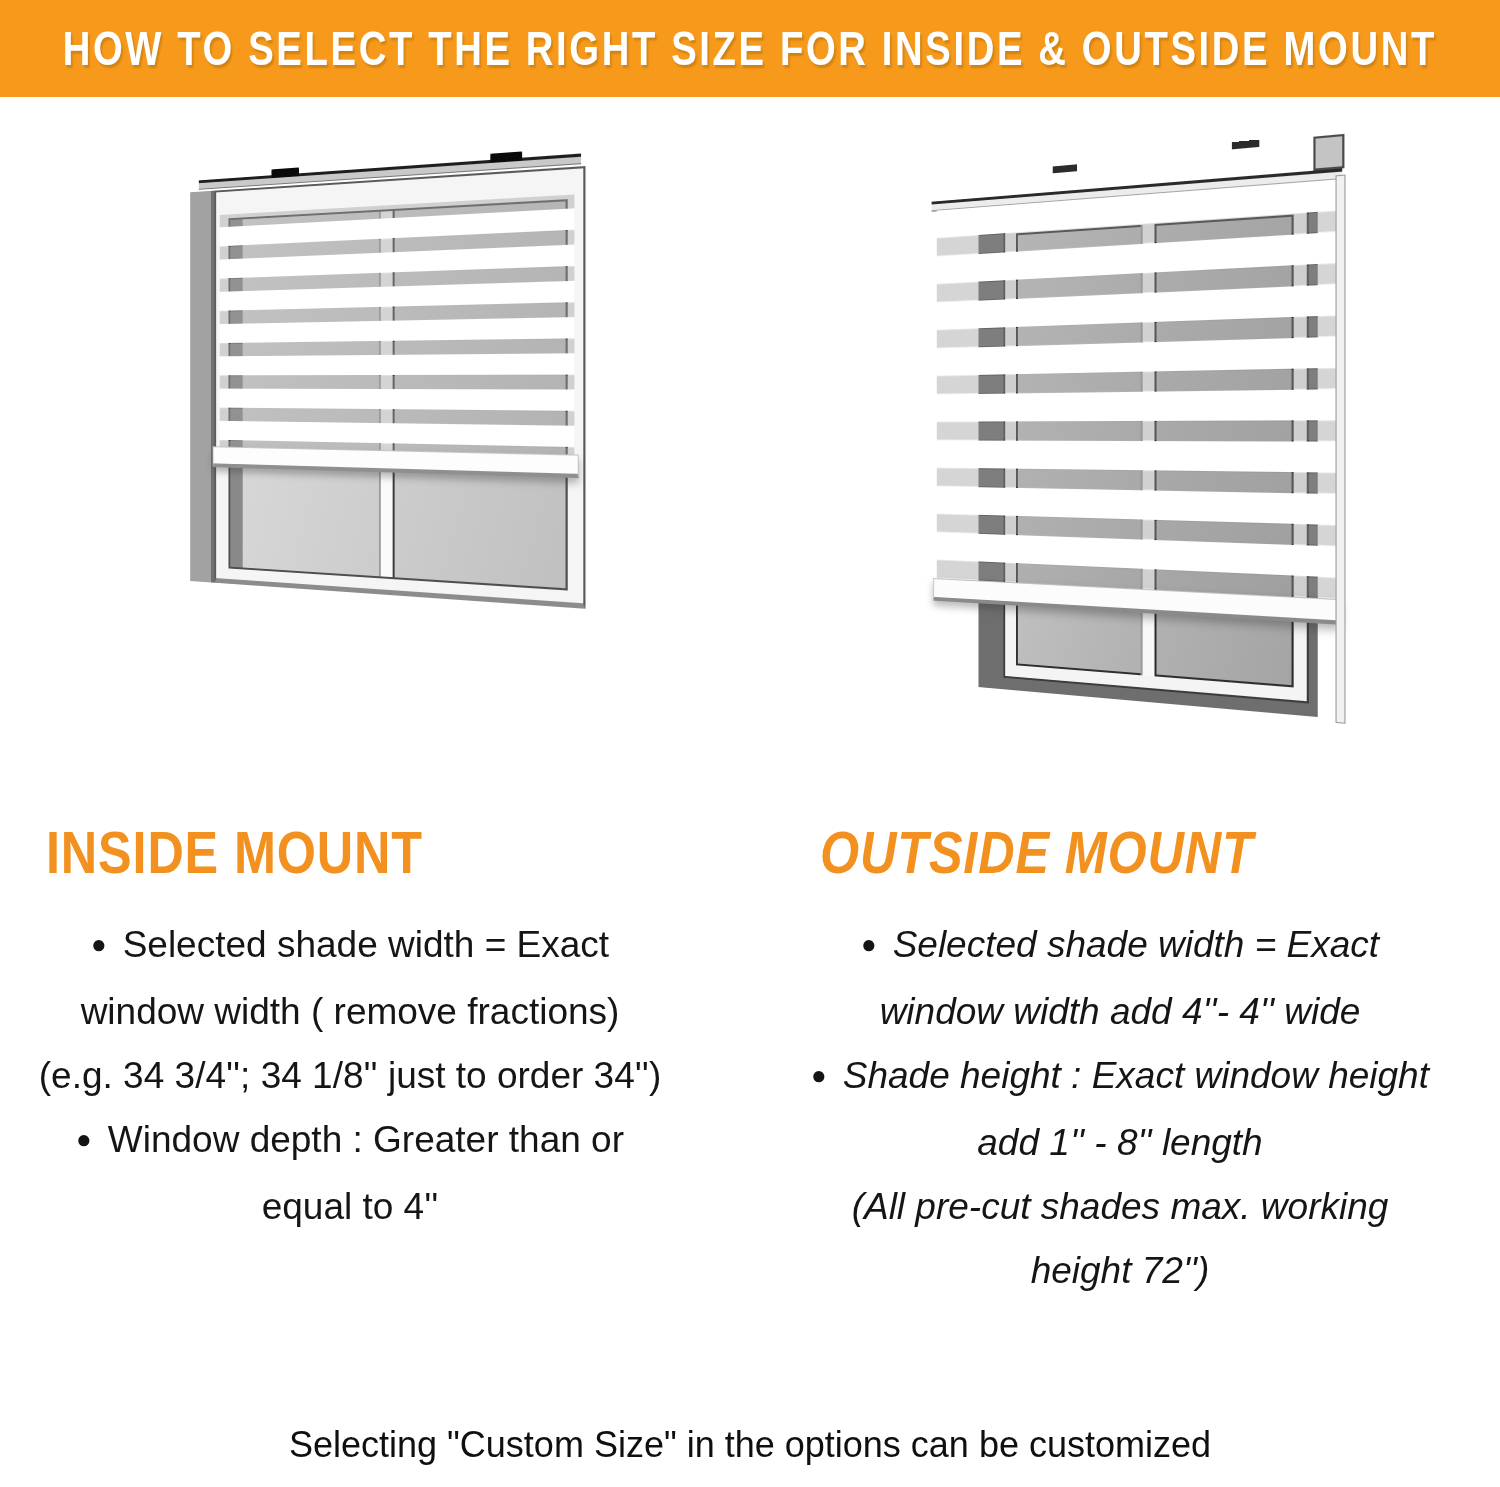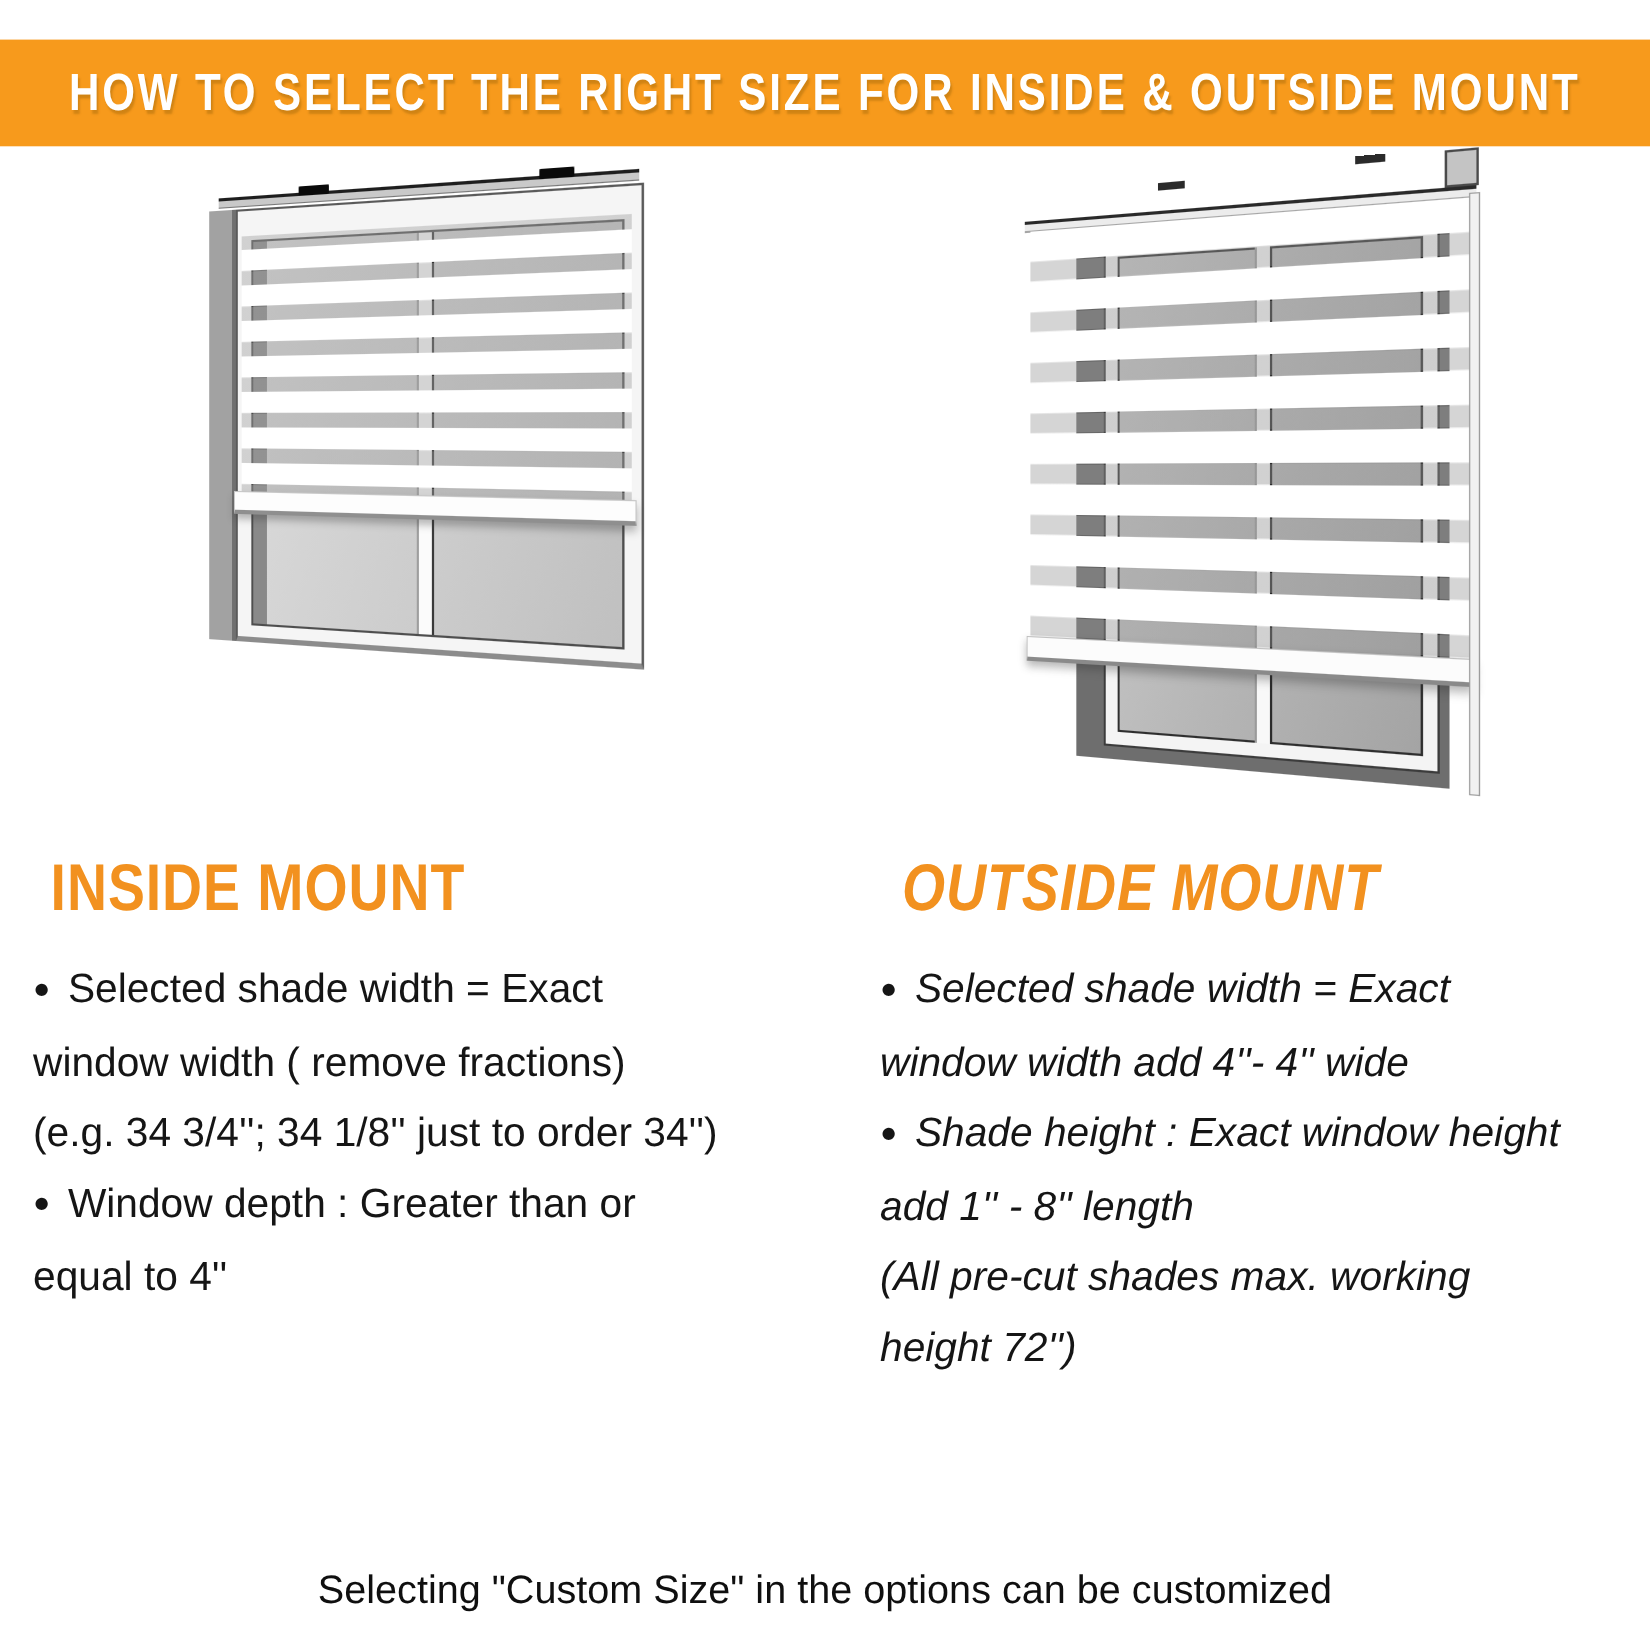--- a/index.html
+++ b/index.html
@@ -1,21 +1,21 @@
 <!DOCTYPE html>
 <html><head>
 <meta charset="utf-8">
 <style>
   html,body{margin:0;padding:0;background:#ffffff;}
   .page{position:relative;width:1500px;height:1487px;background:#ffffff;overflow:hidden;
         font-family:"Liberation Sans",sans-serif;}
 
   
   .banner{position:absolute;top:0;left:0;width:1500px;height:97px;background:#F79A1C;
-          display:flex;align-items:center;justify-content:center;margin-top:36px;}
+          display:flex;align-items:center;justify-content:center;}
   .banner-text{color:#ffffff;font-weight:bold;font-size:44px;letter-spacing:3px;white-space:nowrap;
                transform:scale(0.87,1.08);text-shadow:2px 3px 2px rgba(120,80,0,0.30);}
 
   
   .illus-row{position:absolute;top:150px;left:0;width:1500px;height:620px;
              display:grid;grid-template-columns:750px 750px;}
   .illus-cell{display:flex;justify-content:center;align-items:flex-start;}
   .persp{position:relative;transform:perspective(700px) rotateY(-13deg);}
   .persp div{position:absolute;box-sizing:border-box;}
 
@@ -58,27 +58,27 @@
               #ffffff 0 29px,rgba(0,0,0,0.10) 29px 30px,
               rgba(150,150,150,0.40) 30px 48px,rgba(0,0,0,0.06) 48px 49px);}
   .ro-botrail{left:2px;top:436px;width:416px;height:24px;background:#fcfcfc;
               border:1px solid #c0c0c0;border-bottom:4px solid #8a8a8a;
               box-shadow:0 5px 8px rgba(50,50,50,0.35);}
   .ro-side{left:414px;top:40px;width:9px;height:512px;background:#f1f1f1;border:1px solid #9b9b9b;}
 
   
   .content-row{position:absolute;top:772px;left:0;width:1500px;
                display:grid;grid-template-columns:750px 750px;}
-  .col{box-sizing:border-box;}
+  .col{box-sizing:border-box;margin-top:46px;}
   .col-left{padding:0 80px 0 30px;}
   .col-right{padding:0 60px 0 50px;font-style:italic;}
   .col h2{margin:0 0 26px 16px;font-size:60px;font-weight:bold;color:#F2911F;
           letter-spacing:1px;transform:scaleX(0.84);transform-origin:left center;white-space:nowrap;}
   .col-right h2{margin-left:20px;}
-  .bullet{margin:0;font-size:37px;line-height:64px;color:#151515;}
+  .bullet{margin:0;font-size:37px;line-height:64px;color:#151515;text-align:center;}
   .dot{font-size:26px;margin-right:16px;position:relative;top:-4px;}
   .btext{white-space:pre-wrap;}
 
   
   .note{position:absolute;top:1424px;left:0;width:1500px;text-align:center;
         font-size:36px;color:#0f0f0f;}
 </style>
 </head>
 <body>
 

